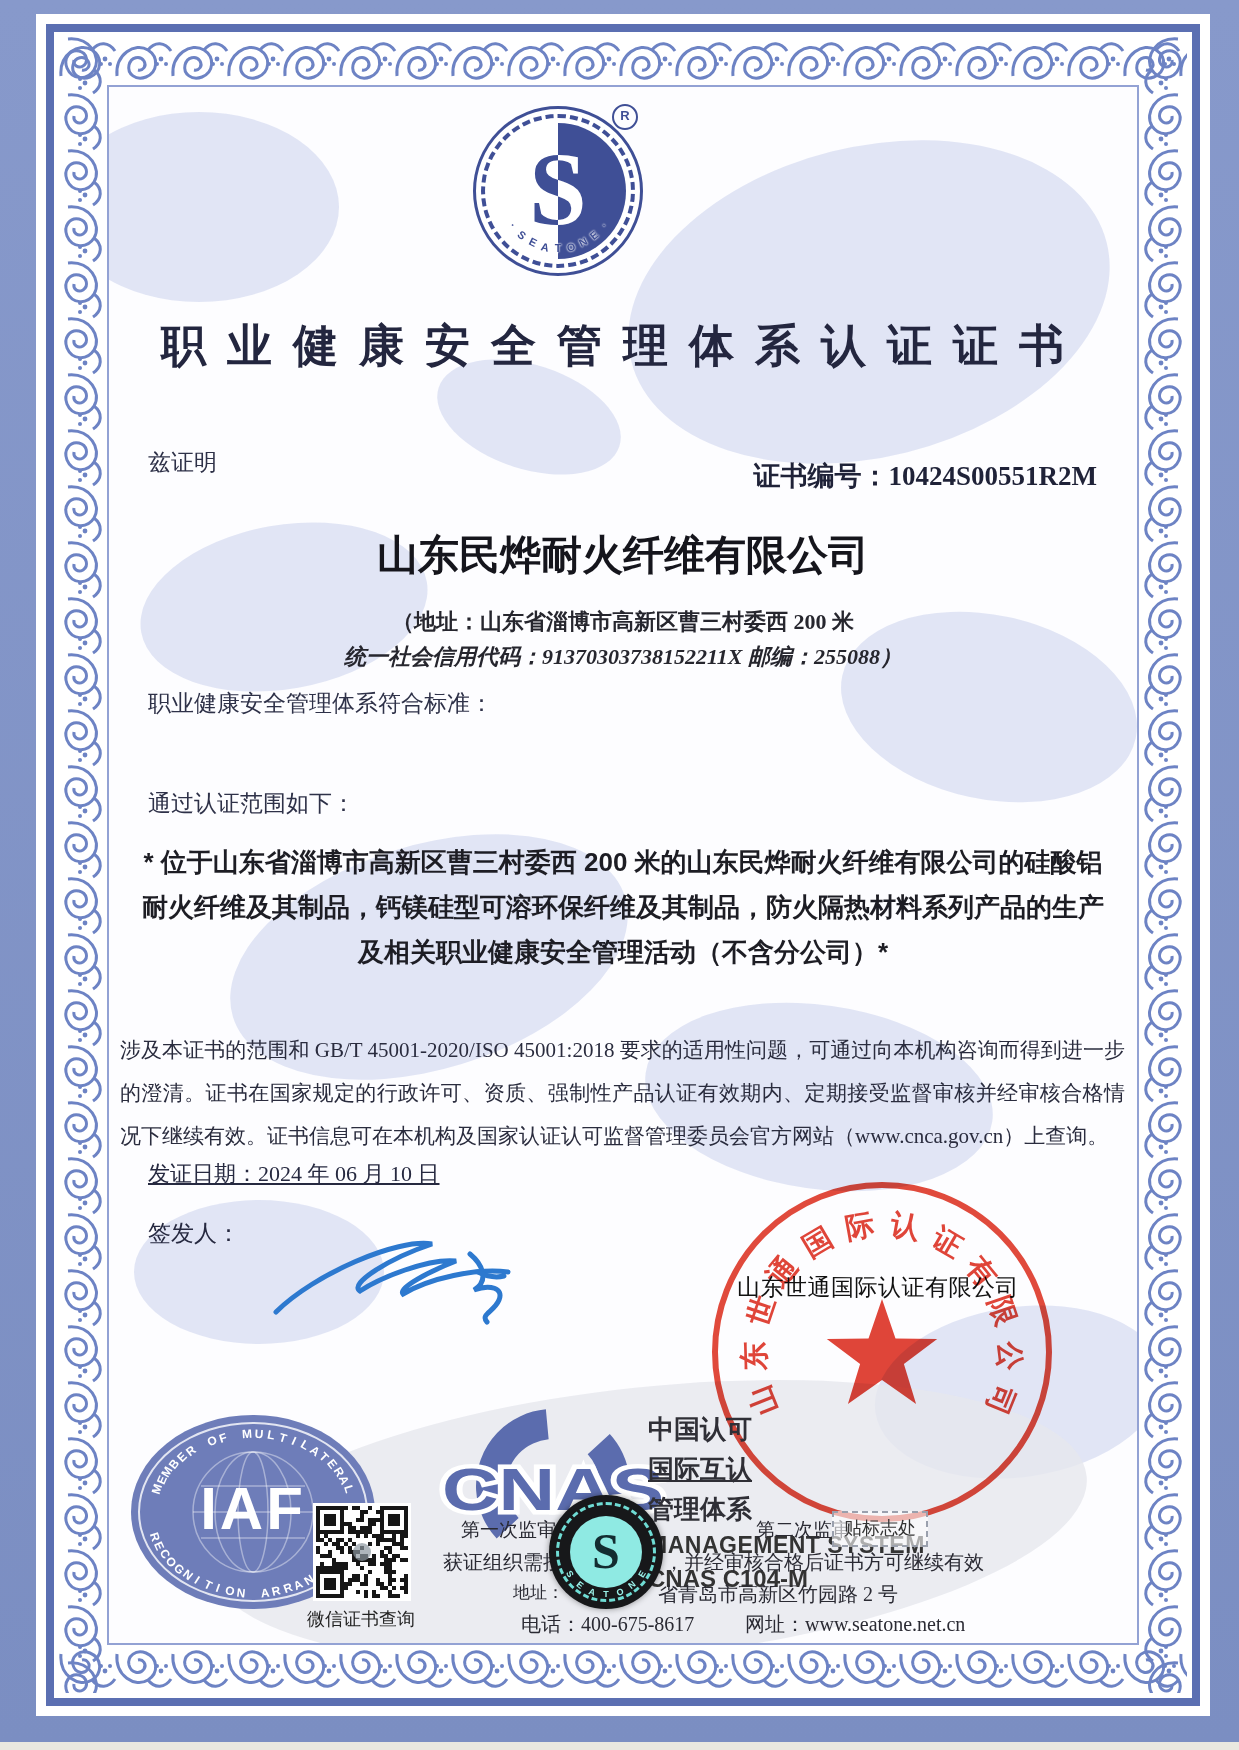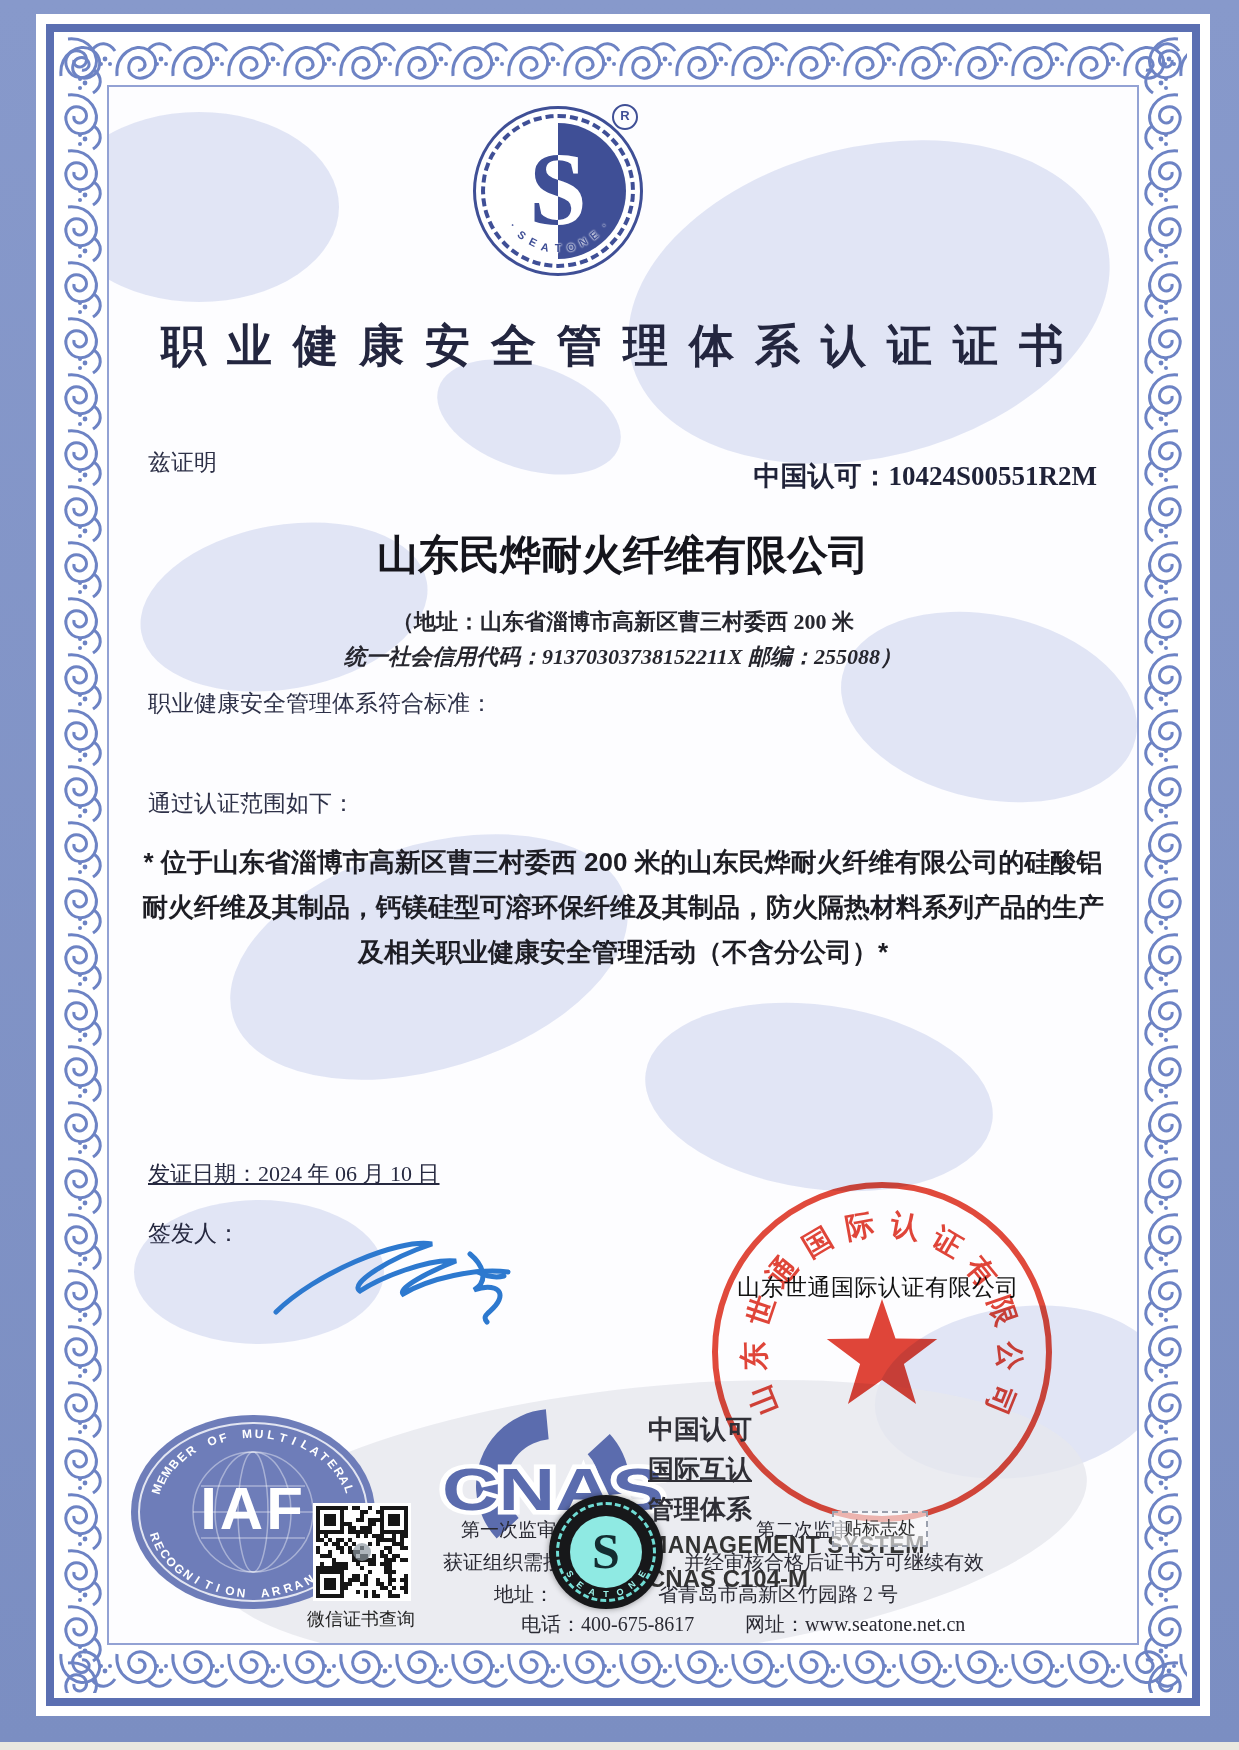--- a/index.html
+++ b/index.html
@@ -62,21 +62,21 @@
   .c1{top:1325px;} .c2{top:1365px;text-decoration:underline;} .c3{top:1405px;}
   .c4{top:1445px;font:800 23px "Liberation Sans",sans-serif;letter-spacing:.5px;color:#333;}
   .c5{top:1478px;font:800 24px "Liberation Sans",sans-serif;color:#333;}
   
   .qr{position:absolute;left:204px;top:1416px;width:98px;height:98px;background:#fff;padding:3px;box-sizing:border-box;}
   .qrcap{position:absolute;left:182px;top:1520px;width:140px;text-align:center;font:400 18px "Liberation Serif",serif;color:#222;}
   .foot{position:absolute;font:400 19px "Liberation Serif",serif;color:#2a2a33;}
   .audit1{left:352px;top:1430px;} .audit2{left:647px;top:1430px;}
   .stickerbox{position:absolute;left:723px;top:1424px;width:92px;height:32px;border:2px dashed #9aa0ad;background:rgba(255,255,255,.6);font:400 18px/30px "Liberation Serif",serif;text-align:center;color:#333;}
   .notel{left:334px;top:1462px;font-size:20px;} .noter{left:555px;top:1462px;font-size:20px;}
-  .addrl{left:385px;top:1494px;font-size:20px;} .addrr{left:549px;top:1494px;font-size:20px;}
+  .addrl{left:404px;top:1494px;font-size:17px;} .addrr{left:549px;top:1494px;font-size:20px;}
   .tel{left:412px;top:1524px;font-size:20px;} .web{left:636px;top:1524px;font-size:20px;}
   
   .holo{position:absolute;left:440px;top:1408px;width:114px;height:114px;z-index:5;}
   .holo .hbg{position:absolute;inset:0;background:#17181a;border-radius:50%;box-shadow:0 0 6px rgba(0,0,0,.4);}
   .holo .hring{position:absolute;inset:7px;border:3px dashed #6fdcd4;border-radius:50%;}
   .holo .hdisc{position:absolute;inset:21px;background:#8feae3;border-radius:50%;}
   .holo .hs{position:absolute;inset:0;text-align:center;font:700 50px/112px "Liberation Serif",serif;color:#132c30;}
   .holo .arc{position:absolute;left:57px;top:57px;width:0;height:0;font:700 9px "Liberation Sans",sans-serif;color:#9bf2ea;}
 </style>
 </head>
@@ -849,32 +849,33 @@
                   <span style="position: absolute; left: 13.1px; top: 55.5px; transform: translate(-50%, -50%) rotate(-13.3deg); white-space: pre;">O</span>
                   <span style="position: absolute; left: 25.4px; top: 51px; transform: translate(-50%, -50%) rotate(-26.5deg); white-space: pre;">N</span>
                   <span style="position: absolute; left: 36.4px; top: 43.8px; transform: translate(-50%, -50%) rotate(-39.8deg); white-space: pre;">E</span>
                   <span style="position: absolute; left: 45.5px; top: 34.3px; transform: translate(-50%, -50%) rotate(-53deg); white-space: pre;">·</span>
                 </div>
             </div>
             <div class="reg">R</div>
 
             <div class="title">职业健康安全管理体系认证证书</div>
 
-            <div class="certno"><span>中国认可：</span><span>10424S00551R2M</span></div>
+            <div class="certno"><span>证书编号：</span><span>10424S00551R2M</span></div>
 
             <div class="hereby">兹证明</div>
             <div class="company">山东民烨耐火纤维有限公司</div>
             <div class="addr a1">（地址：山东省淄博市高新区曹三村委西 200 米</div>
             <div class="addr a2">统一社会信用代码：91370303738152211X 邮编：255088）</div>
 
             <div class="lbl stdlabel">职业健康安全管理体系符合标准：</div>
 
             <div class="lbl scopelabel">通过认证范围如下：</div>
             <div class="scope">* 位于山东省淄博市高新区曹三村委西 200 米的山东民烨耐火纤维有限公司的硅酸铝耐火纤维及其制品，钙镁硅型可溶环保纤维及其制品，防火隔热材料系列产品的生产及相关职业健康安全管理活动（不含分公司）*</div>
 
+            <div class="disclaimer">涉及本证书的范围和 GB/T 45001-2020/ISO 45001:2018 要求的适用性问题，可通过向本机构咨询而得到进一步的澄清。证书在国家规定的行政许可、资质、强制性产品认证有效期内、定期接受监督审核并经审核合格情况下继续有效。证书信息可在本机构及国家认证认可监督管理委员会官方网站（www.cnca.gov.cn）上查询。</div>
 
             <div class="dates d1">发证日期：2024 年 06 月 10 日</div>
 
             <div class="signer">签发人：</div>
             <svg class="signature" width="260" height="100" viewBox="0 0 260 100">
               <g fill="none" stroke="#2d79cf" stroke-width="5" stroke-linecap="round">
                 <path d="M6 84 C44 46 128 10 162 16 C120 30 78 56 90 63 C110 50 158 30 186 33 C158 44 128 60 133 66 C160 50 206 40 238 44"></path>
                 <path d="M200 26 C212 36 220 52 204 62 C220 56 234 60 229 72 C224 84 210 86 217 94"></path>
                 <path d="M208 44 C216 48 226 50 234 48"></path>
               </g>

